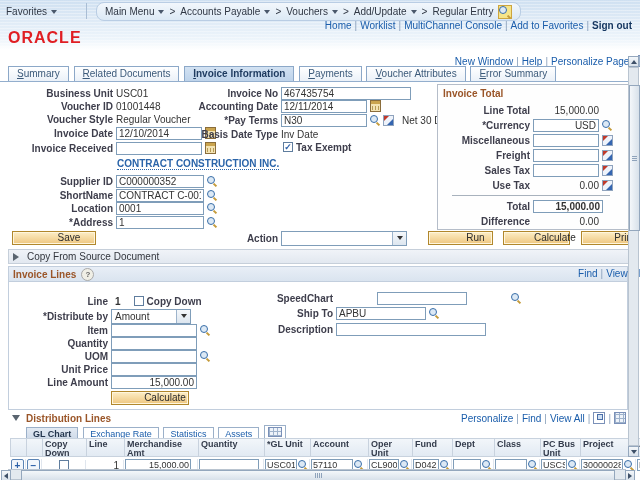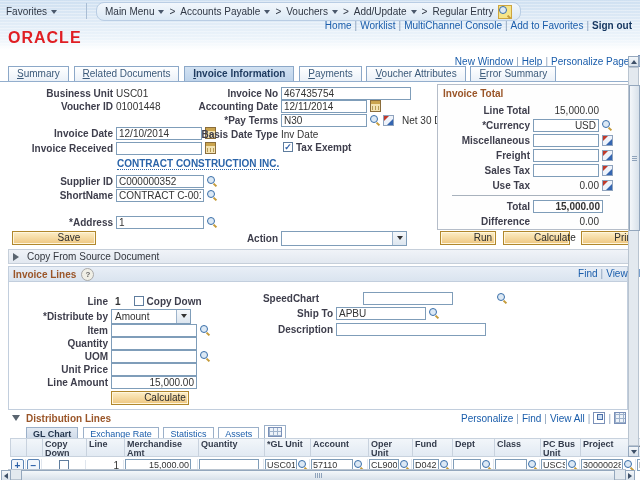--- a/index.html
+++ b/index.html
@@ -175,20 +175,24 @@
   <div class="abs tabline" style="left:0;top:81px;width:629px;"></div>
 
   <div class="frow" style="left:2px;top:86px;">
     <span class="lbl r" style="width:111px;">Business Unit</span>
     <span class="val">USC01</span>
   </div>
   <div class="frow" style="left:2px;top:99px;">
     <span class="lbl r" style="width:111px;">Voucher ID</span>
     <span class="val">01001448</span>
   </div>
+  <div class="frow" style="left:2px;top:112px;">
+    <span class="lbl r" style="width:111px;">Voucher Style</span>
+    <span class="val">Regular Voucher</span>
+  </div>
   <div class="frow" style="left:2px;top:126px;">
     <span class="lbl r" style="width:111px;">Invoice Date</span>
     <input class="tin" style="width: 86px;" value="12/10/2014">
     <span class="cal"></span>
   </div>
   <div class="frow" style="left:2px;top:141px;">
     <span class="lbl r" style="width:111px;">Invoice Received</span>
     <input class="tin" style="width: 86px;" value="">
     <span class="cal"></span>
   </div>
@@ -222,20 +226,25 @@
     <span class="suplink">CONTRACT CONSTRUCTION  INC.</span>
   </div>
   <div class="frow" style="left:2px;top:174px;">
     <span class="lbl r" style="width:111px;">Supplier ID</span>
     <input class="tin" style="width: 88px;" value="C000000352">
     <span class="lens"></span>
   </div>
   <div class="frow" style="left:2px;top:188px;">
     <span class="lbl r" style="width:111px;">ShortName</span>
     <input class="tin" style="width: 88px;" value="CONTRACT C-001">
+    <span class="lens"></span>
+  </div>
+  <div class="frow" style="left:2px;top:201px;">
+    <span class="lbl r" style="width:111px;">Location</span>
+    <input class="tin" style="width: 88px;" value="0001">
     <span class="lens"></span>
   </div>
   <div class="frow" style="left:2px;top:215px;">
     <span class="lbl r" style="width:111px;">*Address</span>
     <input class="tin" style="width: 88px;" value="1">
     <span class="lens"></span>
   </div>
 
   <div class="abs panel" style="left:437px;top:84px;width:191px;height:144px;">
     <span class="abs sect-title" style="left:5px;top:3px;">Invoice Total</span>
@@ -282,21 +291,21 @@
   <div class="abs btn" style="left:12px;top:231px;width:84px;">Save</div>
   <div class="frow" style="left:234px;top:231px;">
     <span class="lbl r" style="width:44px;">Action</span>
     <div class="ddl" style="width:126px;">
       <span class="ddltxt"></span>
       <span class="ddlbtn">
           <span class="tri-d"></span>
         </span>
     </div>
   </div>
-  <div class="abs btn" style="left:440px;top:231px;width:56px;">Run</div>
+  <div class="abs btn" style="left:428px;top:231px;width:65px;">Run</div>
   <div class="abs btn" style="left:503px;top:231px;width:67px;">Calculate</div>
   <div class="abs btn" style="left:581px;top:231px;width:57px;">Print</div>
 
   <div class="abs barstrip flex" style="left:8px;top:249px;width:618px;height:13px;padding-left:4px;">
     <span class="tri-r"></span>
     <span style="margin-left:8px;color:#33363d;">Copy From Source Document</span>
   </div>
 
   <div class="abs" style="left:8px;top:266px;width:618px;height:142px;border:1px solid #c2cedd;">
     <div class="secthdr abs flex" style="left:0;top:0;right:0;height:14px;padding:0 4px;">
@@ -342,21 +351,21 @@
     <div class="frow" style="left:2px;top:95px;">
       <span class="lbl r" style="width:97px;">Unit Price</span>
       <input class="tin" style="width: 86px;" value="">
     </div>
     <div class="frow" style="left:2px;top:108px;">
       <span class="lbl r" style="width:97px;">Line Amount</span>
       <input class="tin r" style="width: 86px;" value="15,000.00">
     </div>
     <div class="abs btn" style="left:102px;top:124px;width:78px;">Calculate</div>
 
-    <div class="frow" style="left:136px;top:24px;gap:44px;">
+    <div class="frow" style="left:150px;top:24px;gap:44px;">
       <span class="lbl r" style="width:174px;">SpeedChart</span>
       <input class="tin" style="width: 90px;" value="">
       <span class="lens"></span>
     </div>
     <div class="frow" style="left:150px;top:39px;">
       <span class="lbl r" style="width:174px;">Ship To</span>
       <input class="tin" style="width: 90px;" value="APBU">
       <span class="lens"></span>
     </div>
     <div class="frow" style="left:150px;top:55px;">

